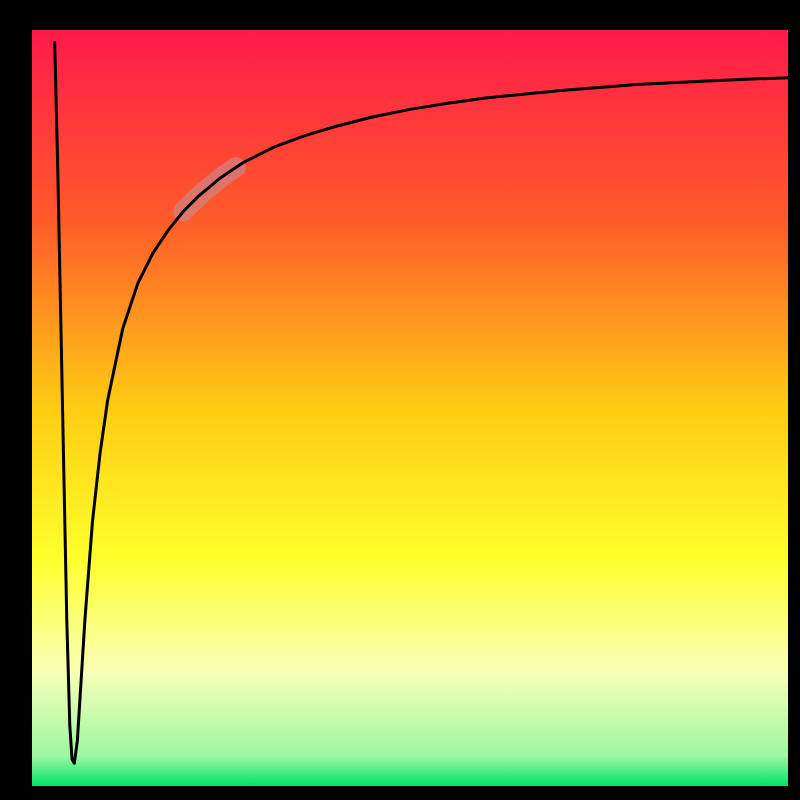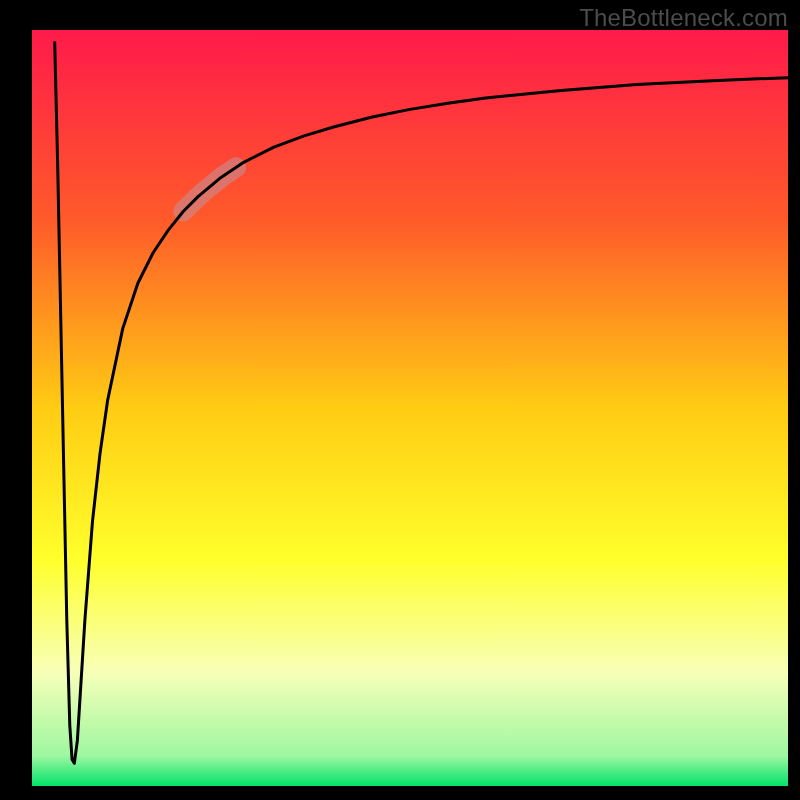--- a/index.html
+++ b/index.html
@@ -32,21 +32,20 @@
     inset: 0;
   }
   svg {
     display: block;
   }
 </style>
 </head>
 <body>
 
 <div class="frame">
-  <div class="watermark">TheBottleneck.com</div>
   <div class="plot-area">
     <svg id="chart-svg" width="800" height="800" viewBox="0 0 800 800">
       <defs>
         <linearGradient id="bgGrad" x1="0" y1="0" x2="0" y2="1">
             <stop offset="0.0%" stop-color="#ff1a4a"></stop>
             <stop offset="25.0%" stop-color="#ff5a2a"></stop>
             <stop offset="50.0%" stop-color="#ffcc13"></stop>
             <stop offset="70.0%" stop-color="#ffff2b"></stop>
             <stop offset="85.0%" stop-color="#f7ffb8"></stop>
             <stop offset="96.0%" stop-color="#9ef7a1"></stop>

